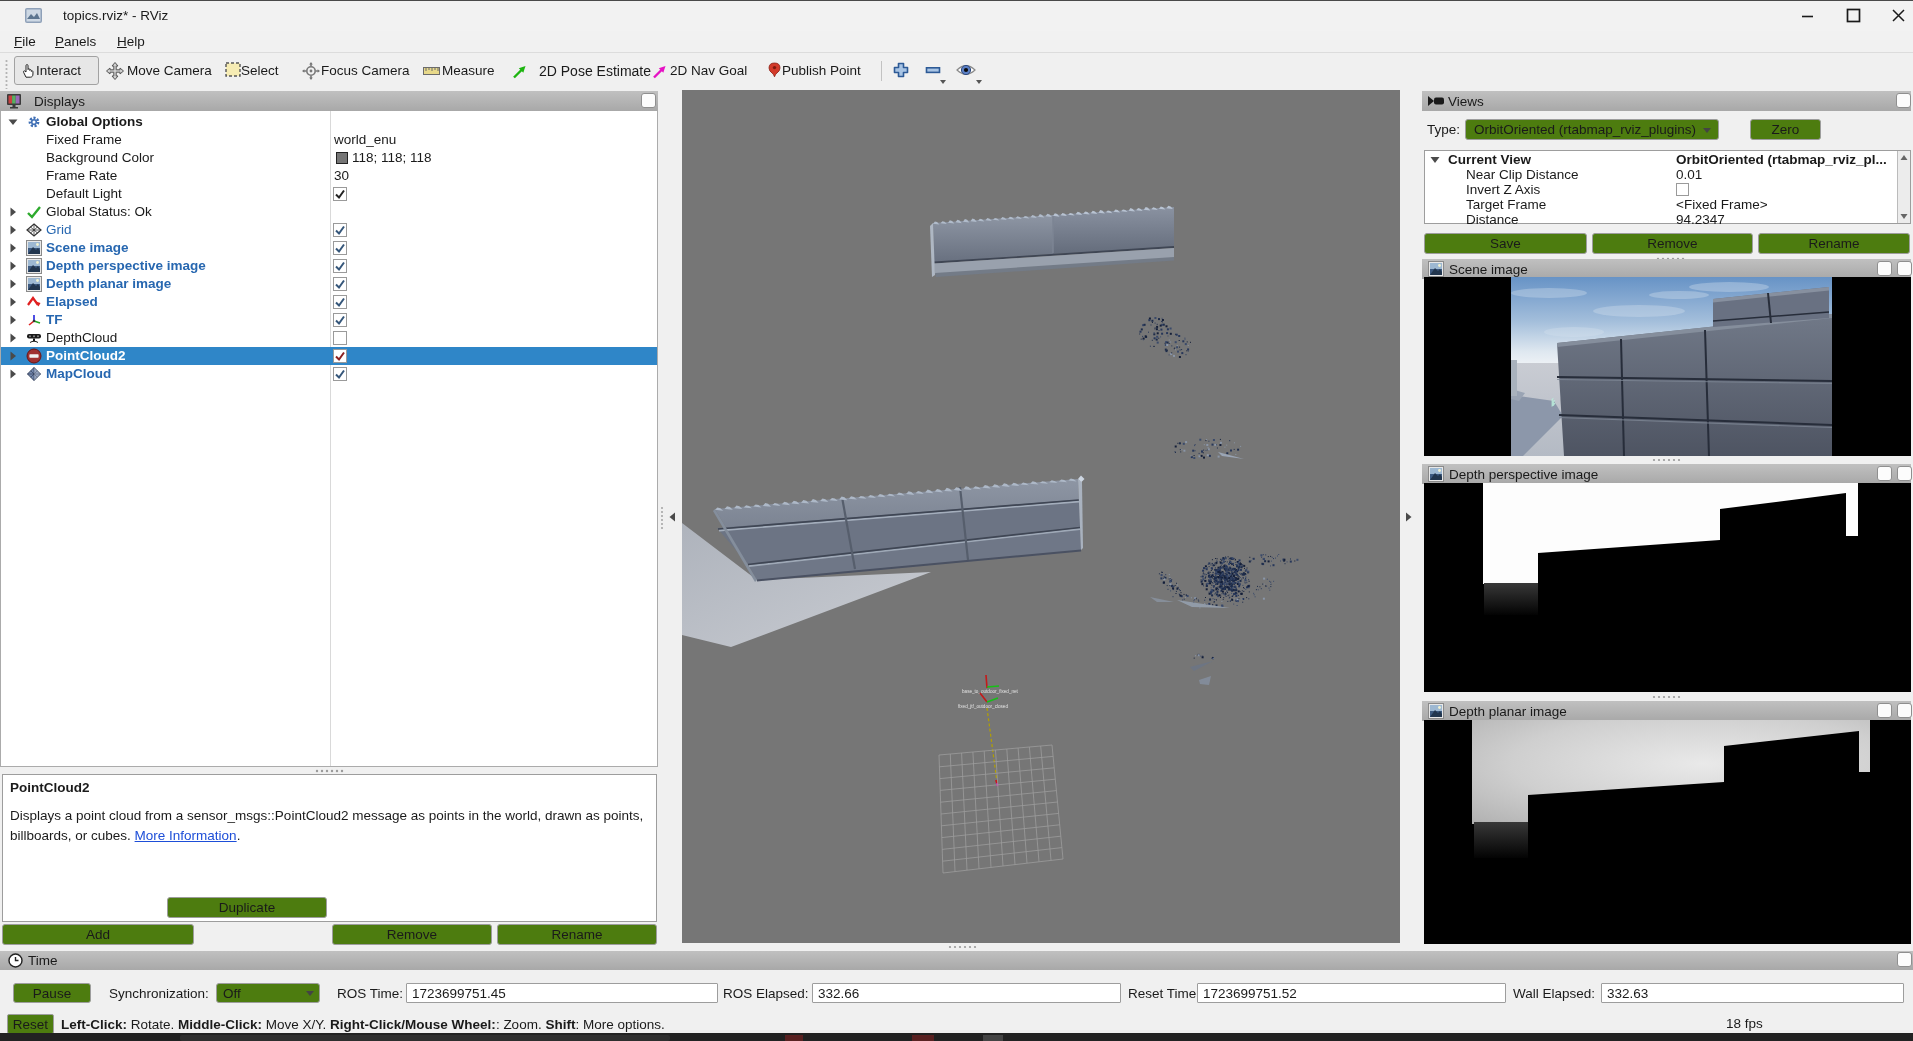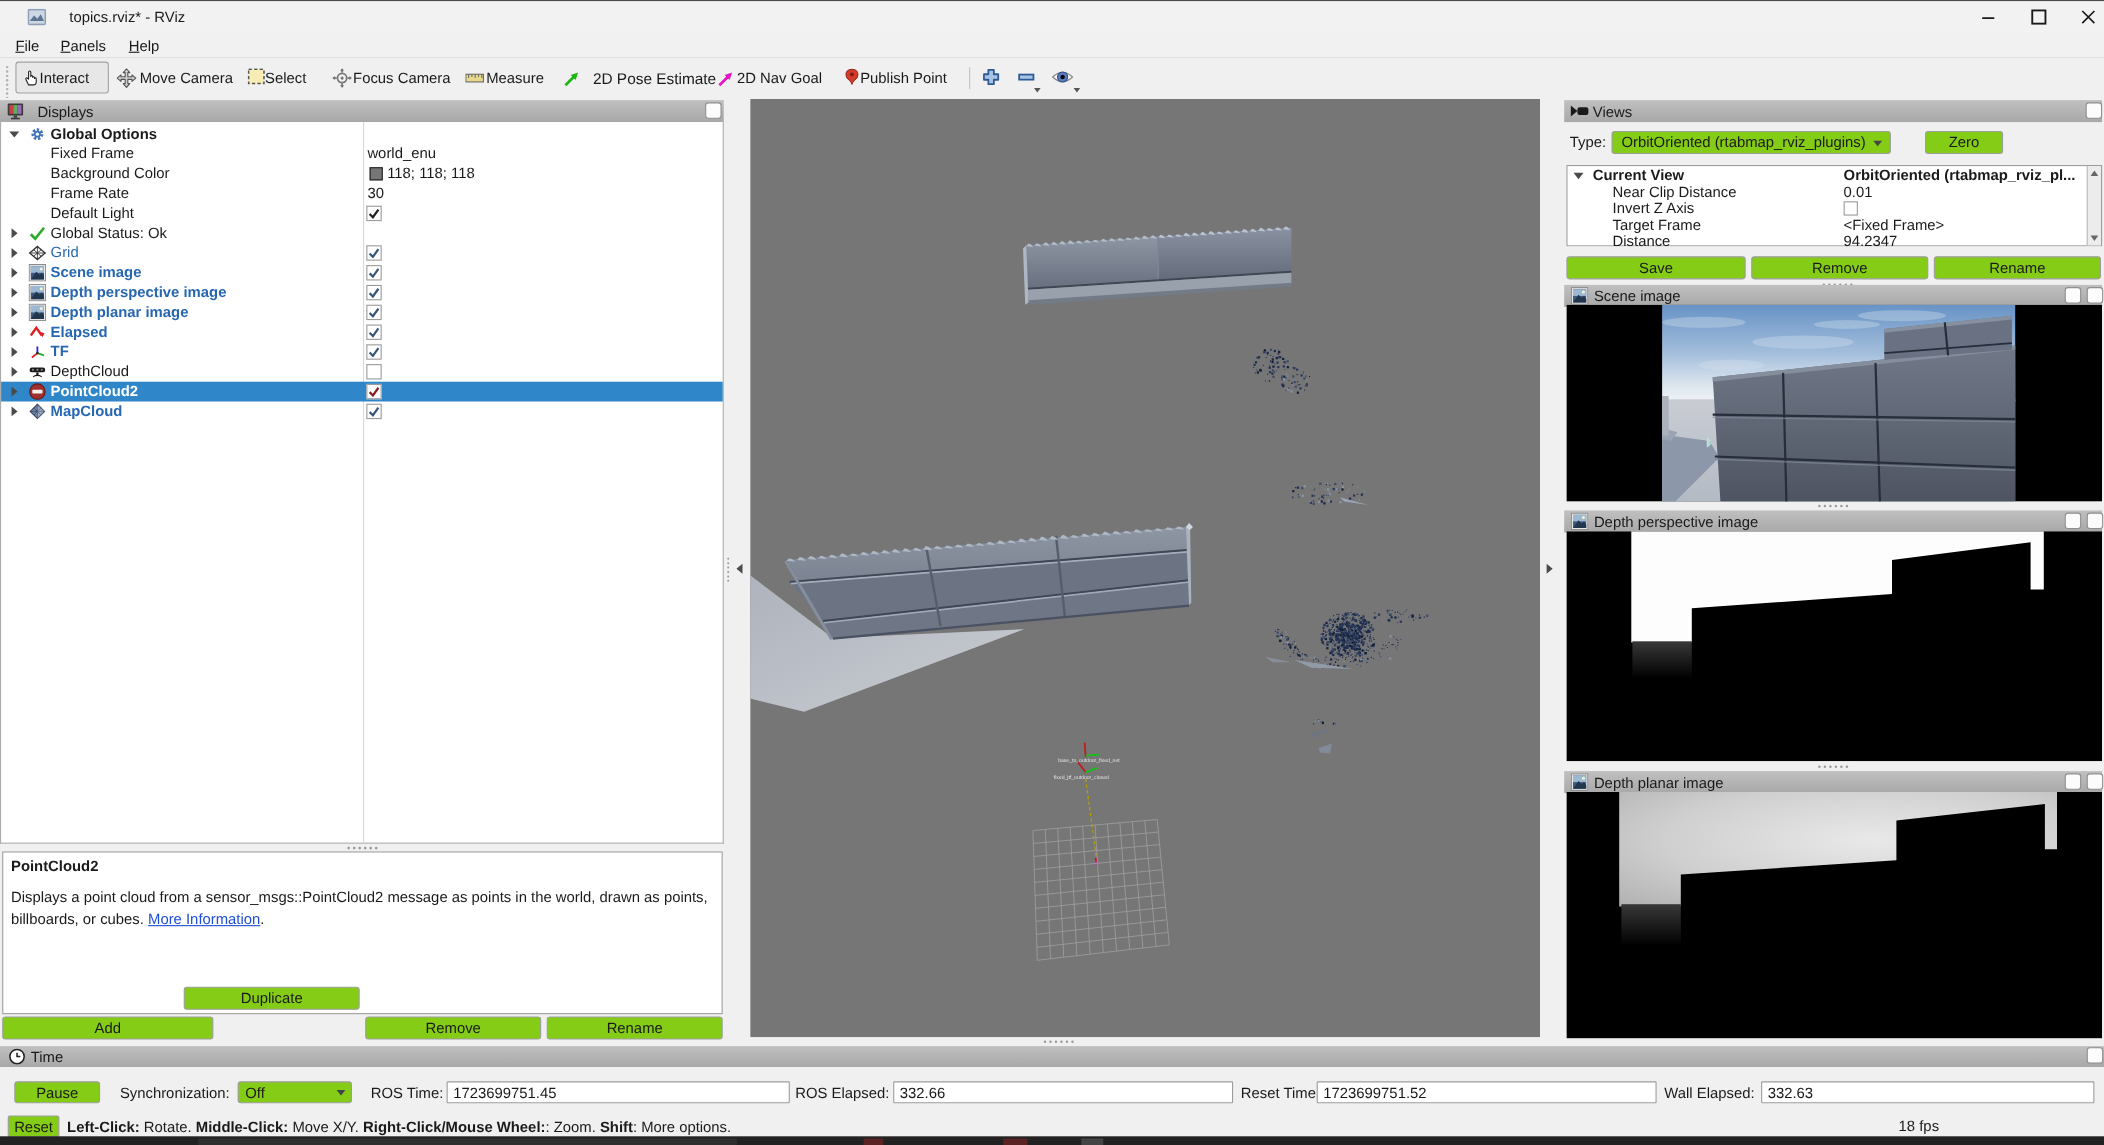--- a/index.html
+++ b/index.html
@@ -3,21 +3,21 @@
 <style>
 * { margin:0; padding:0; box-sizing:border-box; }
 html,body { width:1913px; height:1041px; overflow:hidden;
   font-family:"Liberation Sans", sans-serif; }
 body { position:relative; background:#f0f0f0; }
 .abs { position:absolute; }
 .hdr { background:linear-gradient(#c0c0c0,#a8a8a8); color:#1a1a1a;
   font-size:13.5px; display:flex; align-items:center; }
 .hbtn { position:absolute; width:15px; height:15px; background:#fcfcfc;
   border:1px solid #8f8f8f; border-radius:3px; top:2px; }
-.btn { position:absolute; background:#84cc16; border:1px solid #9d9d9d;
+.btn { position:absolute; background:#4d7c0f; border:1px solid #9d9d9d;
   border-radius:3px; font-size:13.5px; color:#1a1a1a; display:flex;
   align-items:center; justify-content:center; }
 .field { position:absolute; background:#ffffff; border:1px solid #9d9d9d;
   font-size:13.5px; color:#1a1a1a; display:flex; align-items:center;
   padding-left:5px; border-radius:1px; }
 .lbl { position:absolute; font-size:13.5px; color:#1a1a1a; white-space:nowrap; }
 .row-name { white-space:nowrap; }
 </style></head><body>
 <div class="abs" style="left:0;top:0;width:1913px;height:31px;background:#f2f2f2;border-top:1px solid #4a4a4a"></div>
 <svg class="abs" style="left:25px;top:8px" width="17" height="17" viewBox="0 0 17 17">

